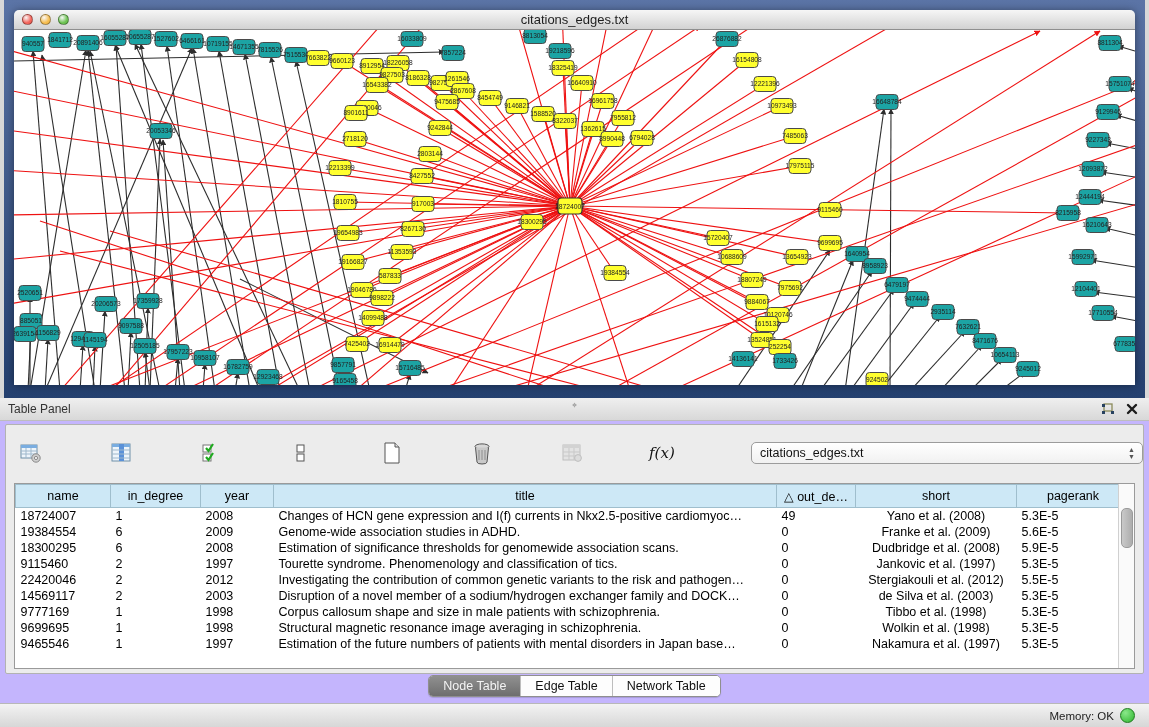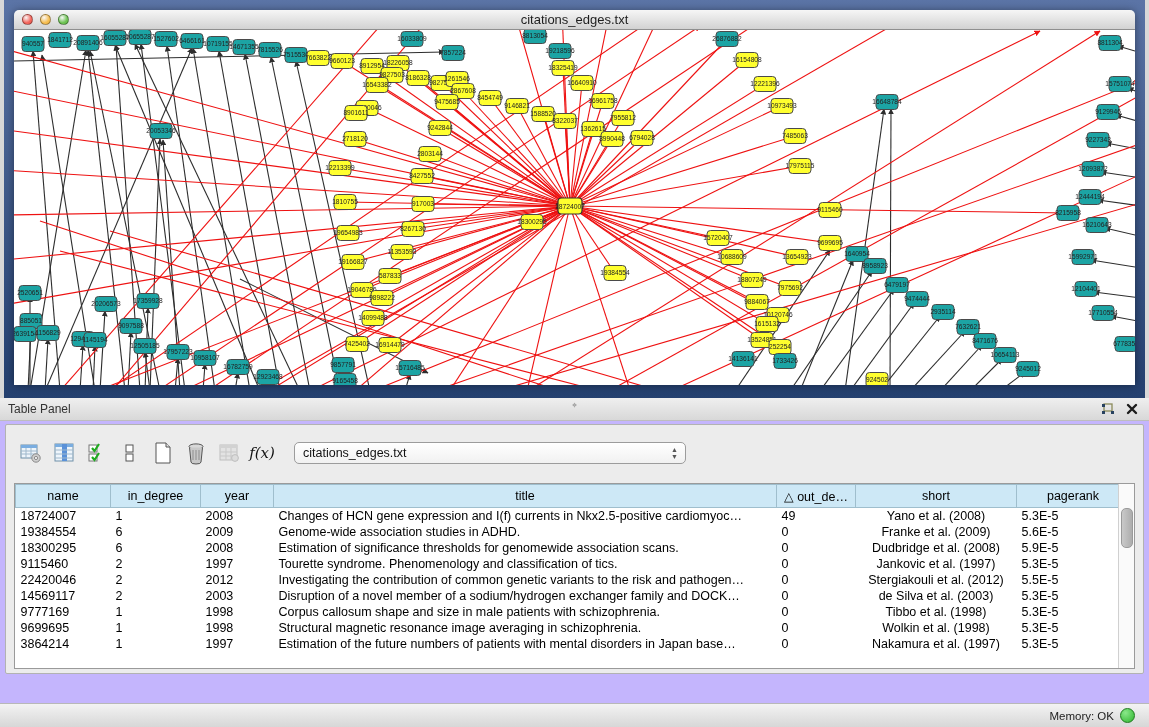--- a/index.html
+++ b/index.html
@@ -19,21 +19,21 @@
   .canvas svg{position:absolute;left:0;top:0;}
   
   .table-panel{position:absolute;left:0;top:398px;width:1149px;height:306px;background:#c4b5fd;}
   .panel-header{height:22px;background:linear-gradient(#efefef,#d8d8d8);
                 border-bottom:1px solid #bdbdbd;display:flex;align-items:center;
                 padding:0 8px;font-size:12px;color:#333;}
   .panel-header .spacer{flex:1}
   .ph-icon{width:18px;height:16px;display:flex;align-items:center;justify-content:center;margin-left:6px;cursor:default;}
   .browser{position:absolute;left:5px;top:26px;width:1139px;height:250px;
            background:#ececec;border:1px solid #b2b2b2;border-radius:2px;box-sizing:border-box;}
-  .toolbar{height:56px;display:flex;align-items:center;padding-left:10px;}
+  .toolbar{height:56px;display:flex;align-items:center;padding-left:10px;justify-content:space-between;}
   .tbtn{width:30px;height:30px;border:none;background:transparent;display:flex;
         align-items:center;justify-content:center;padding:0;margin-right:3px;}
   .fx{font-family:"DejaVu Serif",serif;font-style:italic;font-size:15px;color:#111;}
   .combo{margin-left:14px;width:392px;height:22px;background:linear-gradient(#ffffff,#f1f1f1);
          border:1px solid #9c9c9c;border-radius:5px;display:flex;align-items:center;
          font-size:12.5px;color:#111;padding:0 8px;box-sizing:border-box;position:relative;}
   .combo .stepper{position:absolute;right:7px;top:3px;display:flex;flex-direction:column;line-height:7px;
                   font-size:7px;color:#555;}
   .tbl-wrap{position:absolute;left:8px;top:58px;right:8px;bottom:4px;background:#fff;
             border:1px solid #9a9a9a;overflow:hidden;}
@@ -886,34 +886,41 @@
             <tr>
               <td>9699695</td>
               <td>1</td>
               <td>1998</td>
               <td>Structural magnetic resonance image averaging in schizophrenia.</td>
               <td>0</td>
               <td style="text-align: center;">Wolkin et al. (1998)</td>
               <td>5.3E-5</td>
             </tr>
             <tr>
-              <td>3864214</td>
+              <td>9465546</td>
               <td>1</td>
               <td>1997</td>
               <td>Estimation of the future numbers of patients with mental disorders in Japan base…</td>
               <td>0</td>
               <td style="text-align: center;">Nakamura et al. (1997)</td>
               <td>5.3E-5</td>
             </tr>
           </tbody>
       </table>
       <div class="vscroll">
         <div class="vthumb"></div>
       </div>
     </div>
   </div>
 
+  <div class="tabs-row">
+    <div class="seg" id="seg-tabs">
+        <button class="sel">Node Table</button>
+        <button>Edge Table</button>
+        <button>Network Table</button>
+      </div>
+  </div>
 </div>
 
 <div class="status-bar">
   <span>Memory: OK</span>
   <span class="mem-dot"></span>
 </div>
 
 </body></html>

